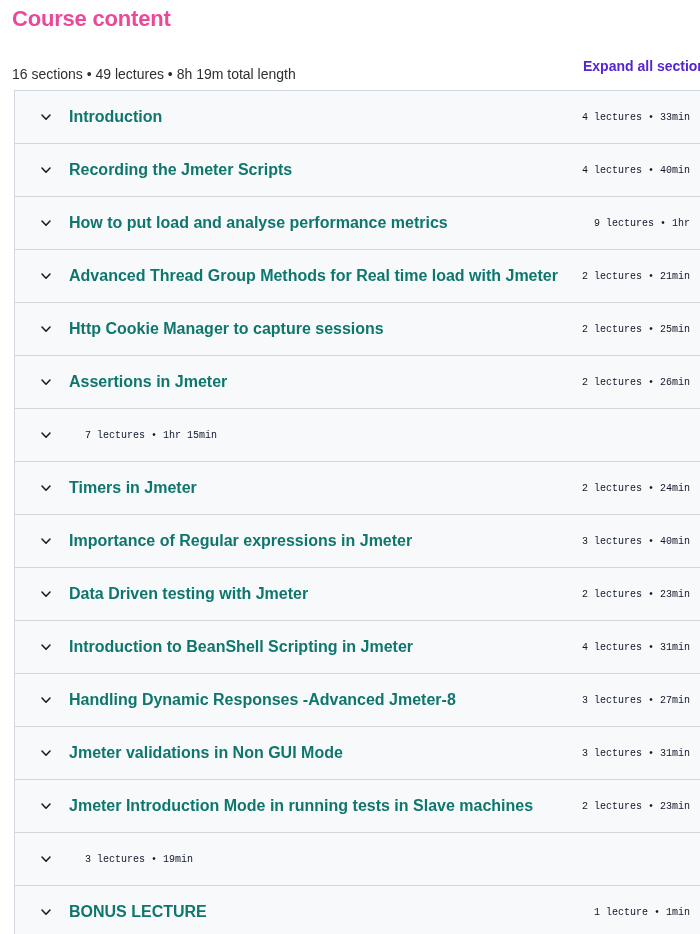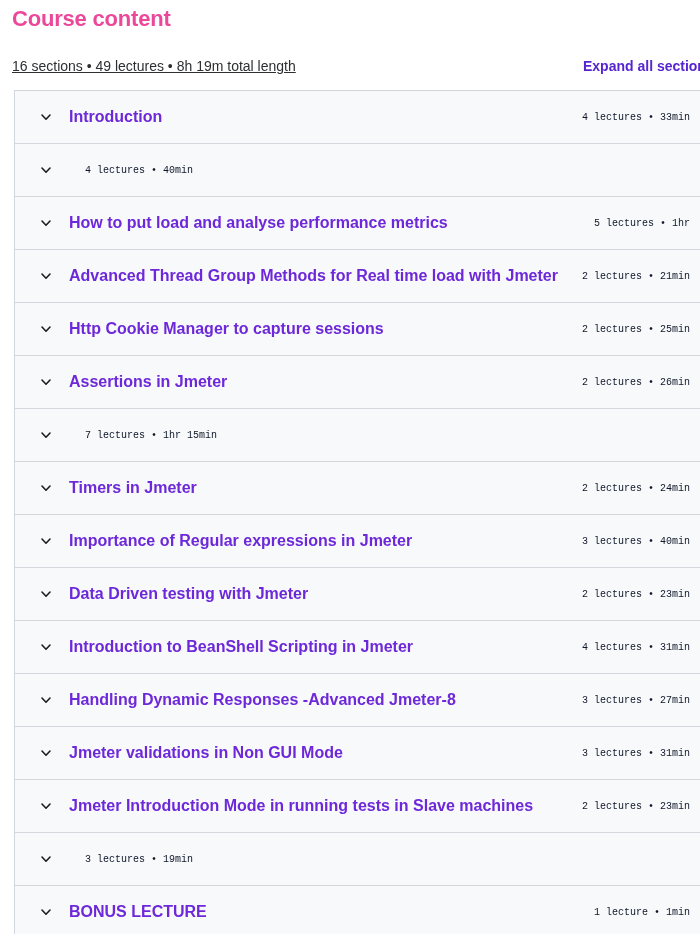--- a/index.html
+++ b/index.html
@@ -21,25 +21,24 @@
     color: #ec4899;
   }
   .summary-row {
     position: relative;
     height: 20px;
     margin-top: 26px;
   }
   .course-summary {
     position: absolute;
     left: 12px;
-    top: 0;
+    top: 8px;
     font-size: 14px;
     color: #2d2f31;
     white-space: nowrap;
-    text-decoration: underline;
   }
   .expand-link {
     position: absolute;
     left: 583px;
     top: 0;
     font-size: 14px;
     font-weight: 700;
     color: #5624d0;
     white-space: nowrap;
     text-decoration: none;
@@ -74,21 +73,21 @@
     flex: 0 0 14px;
     margin-right: 16px;
     display: flex;
     align-items: center;
     justify-content: center;
   }
   .section-title {
     flex: 1 1 auto;
     font-size: 16px;
     font-weight: 700;
-    color: #6d28d9;
+    color: #0f766e;
     white-space: nowrap;
     overflow: hidden;
   }
   .section-meta {
     flex: 0 0 auto;
     margin-left: 16px;
     font-size: 10px;
     color: #0f172a;
     white-space: nowrap;
     font-family: Liberation Mono, monospace;
@@ -114,31 +113,32 @@
     <span class="section-title">Introduction</span>
     <span class="section-meta">4 lectures • 33min</span>
   </div>
 
   <div class="section-row">
     <span class="chevron">
       <svg width="14" height="14" viewBox="0 0 14 14" fill="none">
         <polyline points="3,5 7,9.2 11,5" stroke="#1c1d1f" stroke-width="1.6" stroke-linecap="round" stroke-linejoin="round" fill="none"></polyline>
       </svg>
     </span>
+    <span class="section-title">Recording the Jmeter Scripts</span>
     <span class="section-meta">4 lectures • 40min</span>
   </div>
 
   <div class="section-row">
     <span class="chevron">
       <svg width="14" height="14" viewBox="0 0 14 14" fill="none">
         <polyline points="3,5 7,9.2 11,5" stroke="#1c1d1f" stroke-width="1.6" stroke-linecap="round" stroke-linejoin="round" fill="none"></polyline>
       </svg>
     </span>
     <span class="section-title">How to put load and analyse performance metrics</span>
-    <span class="section-meta">5 lectures • 1hr</span>
+    <span class="section-meta">9 lectures • 1hr</span>
   </div>
 
   <div class="section-row">
     <span class="chevron">
       <svg width="14" height="14" viewBox="0 0 14 14" fill="none">
         <polyline points="3,5 7,9.2 11,5" stroke="#1c1d1f" stroke-width="1.6" stroke-linecap="round" stroke-linejoin="round" fill="none"></polyline>
       </svg>
     </span>
     <span class="section-title">Advanced Thread Group Methods for Real time load with Jmeter</span>
     <span class="section-meta">2 lectures • 21min</span>

